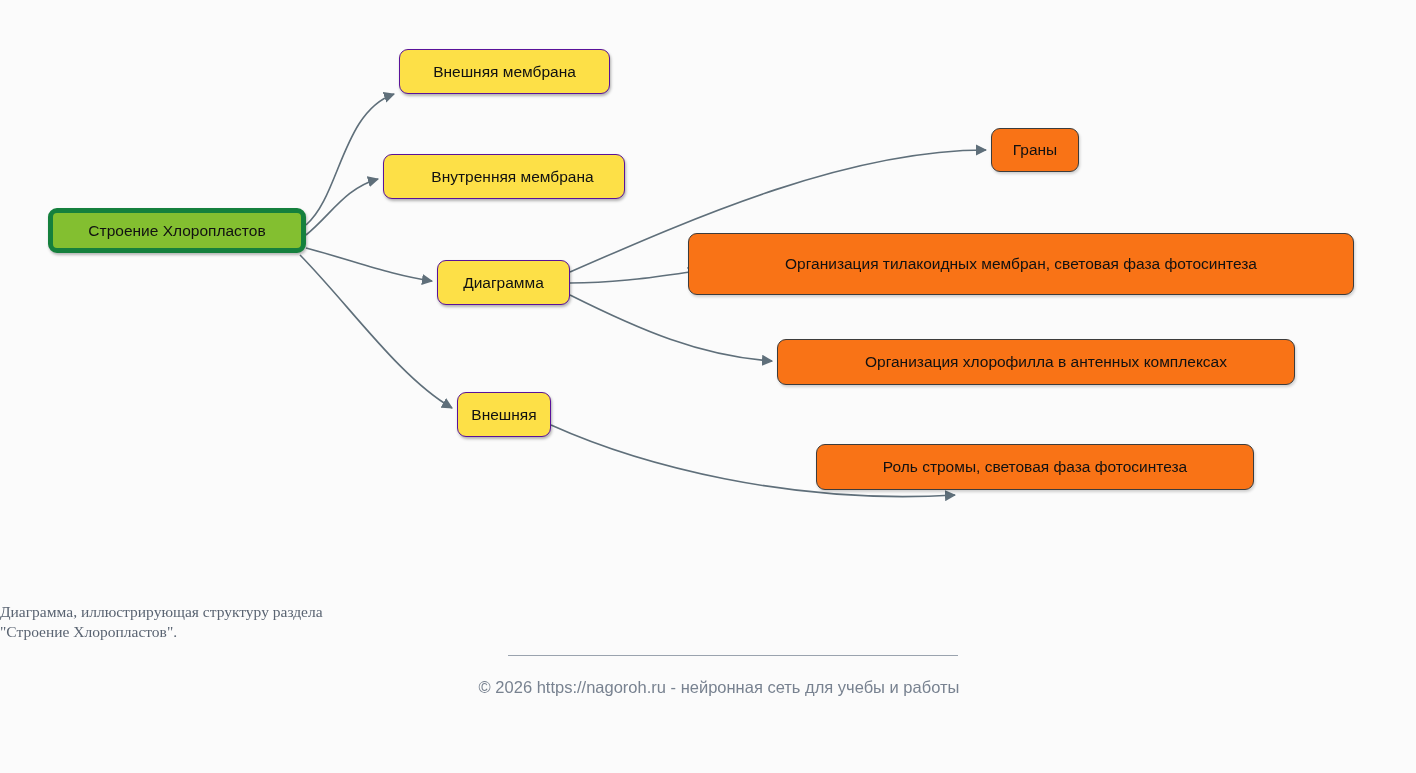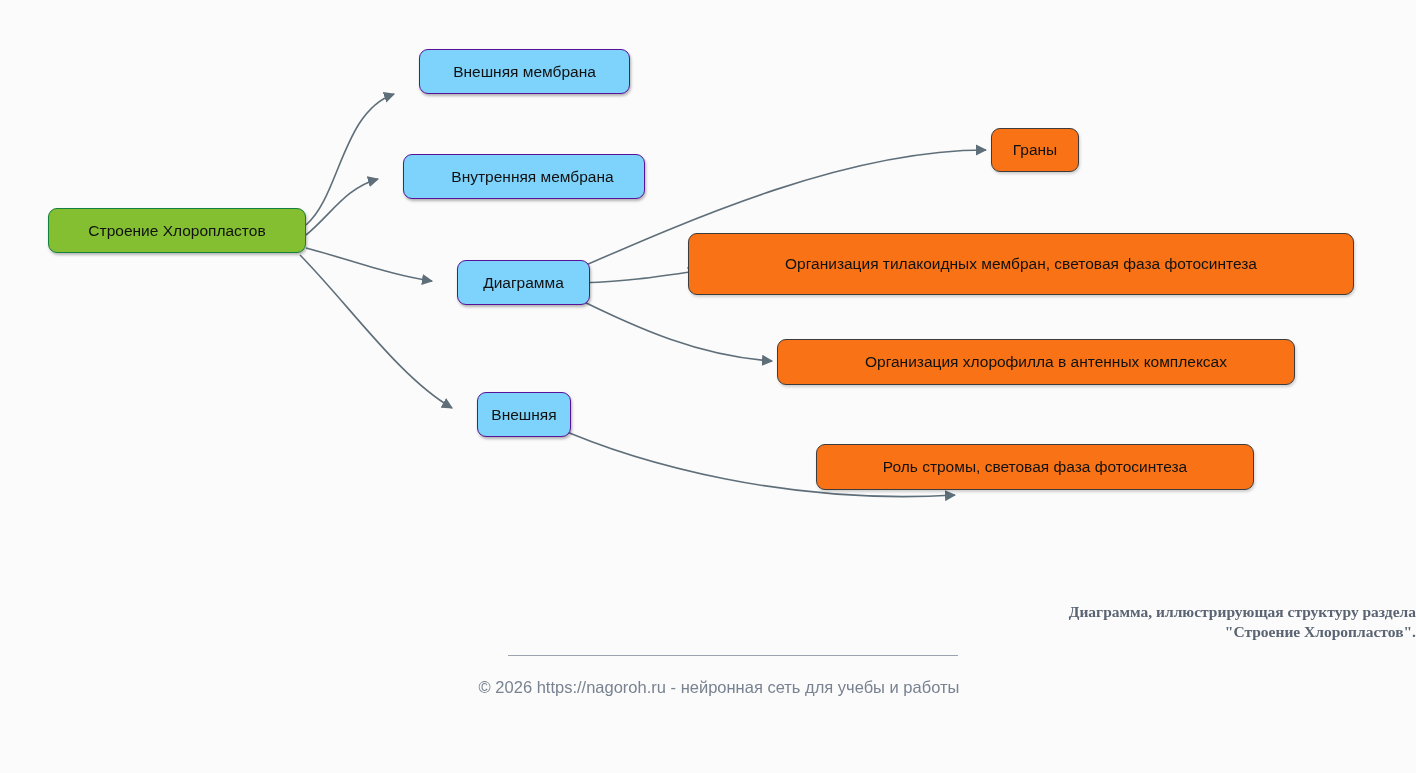--- a/index.html
+++ b/index.html
@@ -36,40 +36,39 @@
     align-items: center;
     justify-content: center;
     border-radius: 9px;
     font-size: 15.5px;
     color: #111111;
     white-space: nowrap;
     line-height: 1;
   }
   .node.root {
     background: #83bf30;
-    border: 1px solid #15803d;
+    border: 5px solid #15803d;
     box-shadow: 1px 2px 3px rgba(0,0,0,0.28);
   }
   .node.branch {
-    background: #7dd3fc;
+    background: #fde047;
     border: 1px solid #59129a;
     box-shadow: 1px 2px 3px rgba(0,0,0,0.30);
-    margin-left: 20px;
   }
   .node.leaf {
     background: #f97316;
     border: 1px solid #3c3c3c;
     box-shadow: 1px 2px 3px rgba(0,0,0,0.18);
   }
   .caption {
     position: absolute;
     width: 1416px;
-    text-align: right;
+    text-align: left;
     font-family: "Liberation Serif", serif;
-    font-weight: bold;
+    font-weight: normal;
     font-size: 15.5px;
     color: #5a6472;
     line-height: 20px;
   }
   .caption-rule {
     position: absolute;
     height: 1px;
     background: #9aa3ae;
   }
   .footer {

